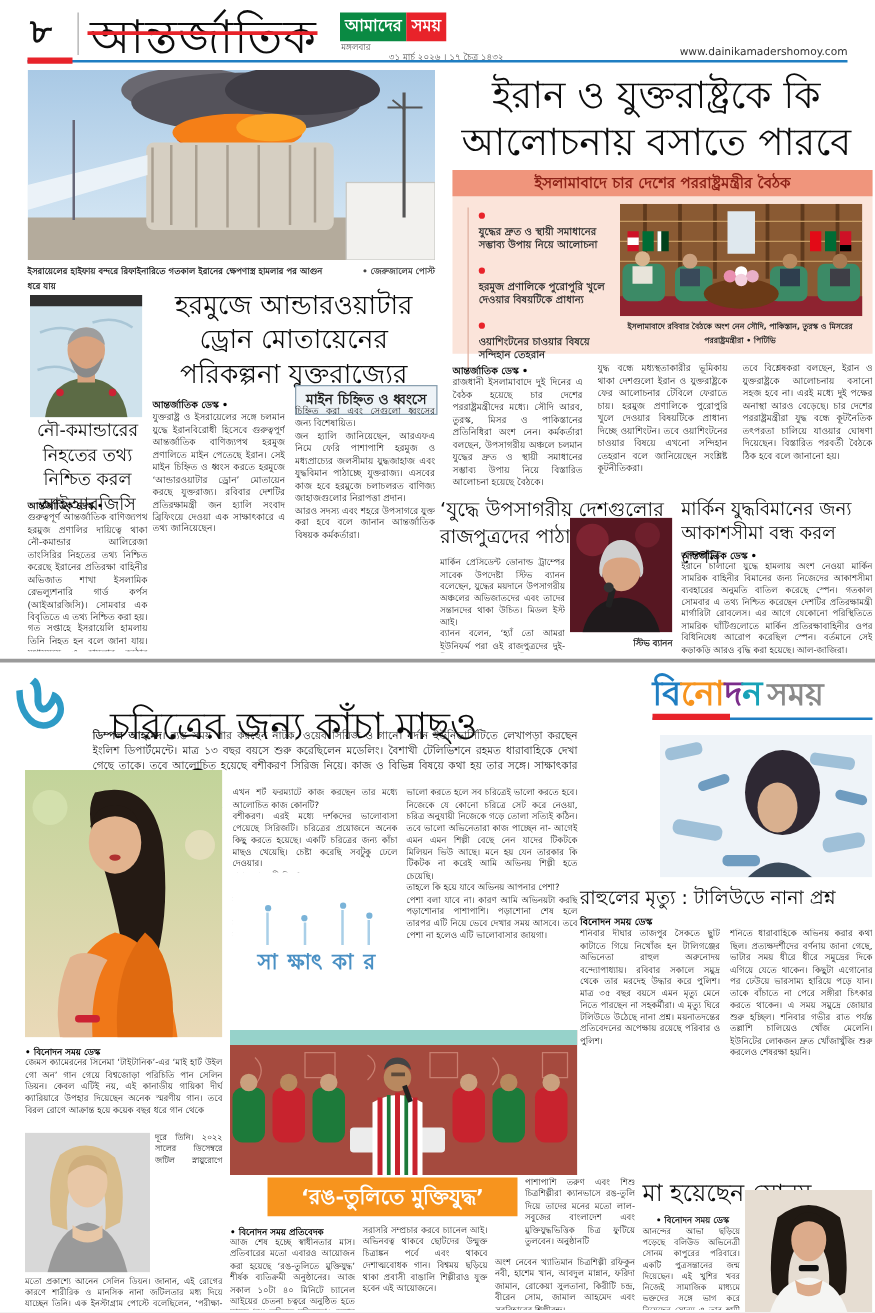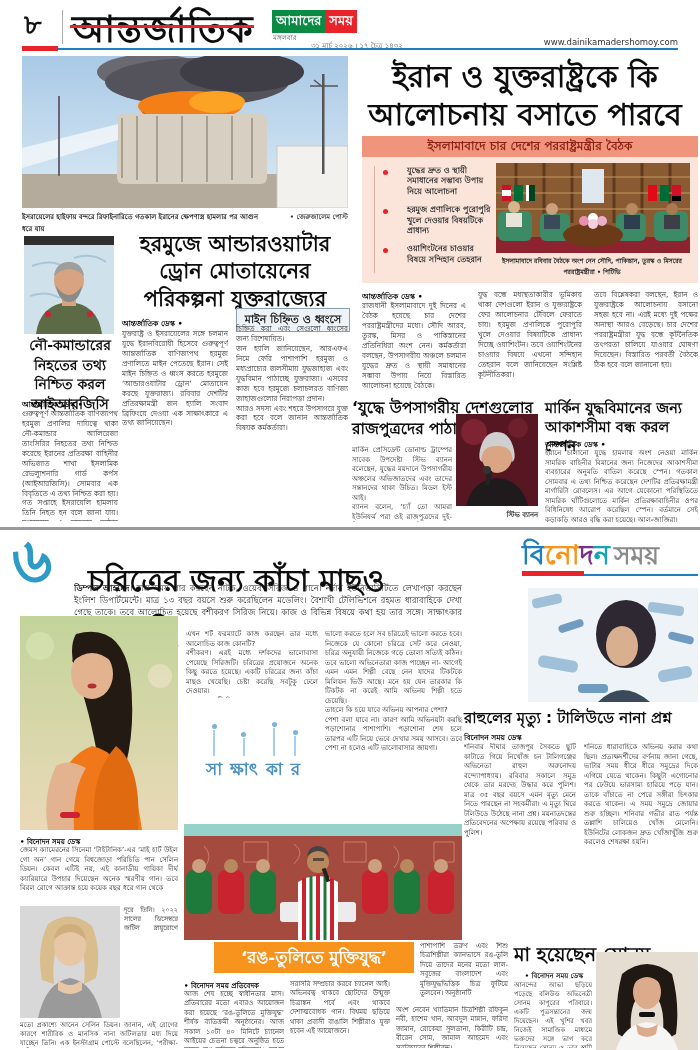--- a/index.html
+++ b/index.html
@@ -4,22 +4,22 @@
 <style>
   html,body{margin:0;padding:0;background:#e9e9e9;}
   .page{position:relative;width:700px;height:1050px;background:#fff;overflow:hidden;
         font-family:"DejaVu Sans","Liberation Sans",sans-serif;color:#111;}
   .abs{position:absolute;}
   .hline{background:#1f7ec2;}
   .body-text{font-size:7.2px;line-height:1.38;text-align:justify;color:#1d1d1d;
              white-space:pre-line;overflow:hidden;}
   .byline{font-weight:bold;font-size:7.6px;color:#000;}
   .cap{font-size:6.8px;font-weight:bold;color:#222;}
-  .headline{font-weight:700;color:#0d0d0d;margin:0;}
-  .bullet{display:flex;gap:19px;margin-bottom:8px;}
+  .headline{font-weight:400;color:#0d0d0d;margin:0;}
+  .bullet{display:flex;gap:6px;margin-bottom:8px;flex-direction:column;}
   .dot{width:5px;height:5px;border-radius:50%;background:#e8232a;margin-top:4px;flex:0 0 auto;}
   .pinunit{display:flex;flex-direction:column;align-items:center;justify-content:flex-end;}
   .pinline{width:2px;background:#a9cfe8;}
   .pindot{width:5px;height:5px;border-radius:50%;background:#7ab3d8;margin-bottom:1px;}
   .stampletter{font-size:17px;font-weight:bold;color:#4a90c4;}
   svg{display:block;}
 </style>
 </head>
 <body>
 

